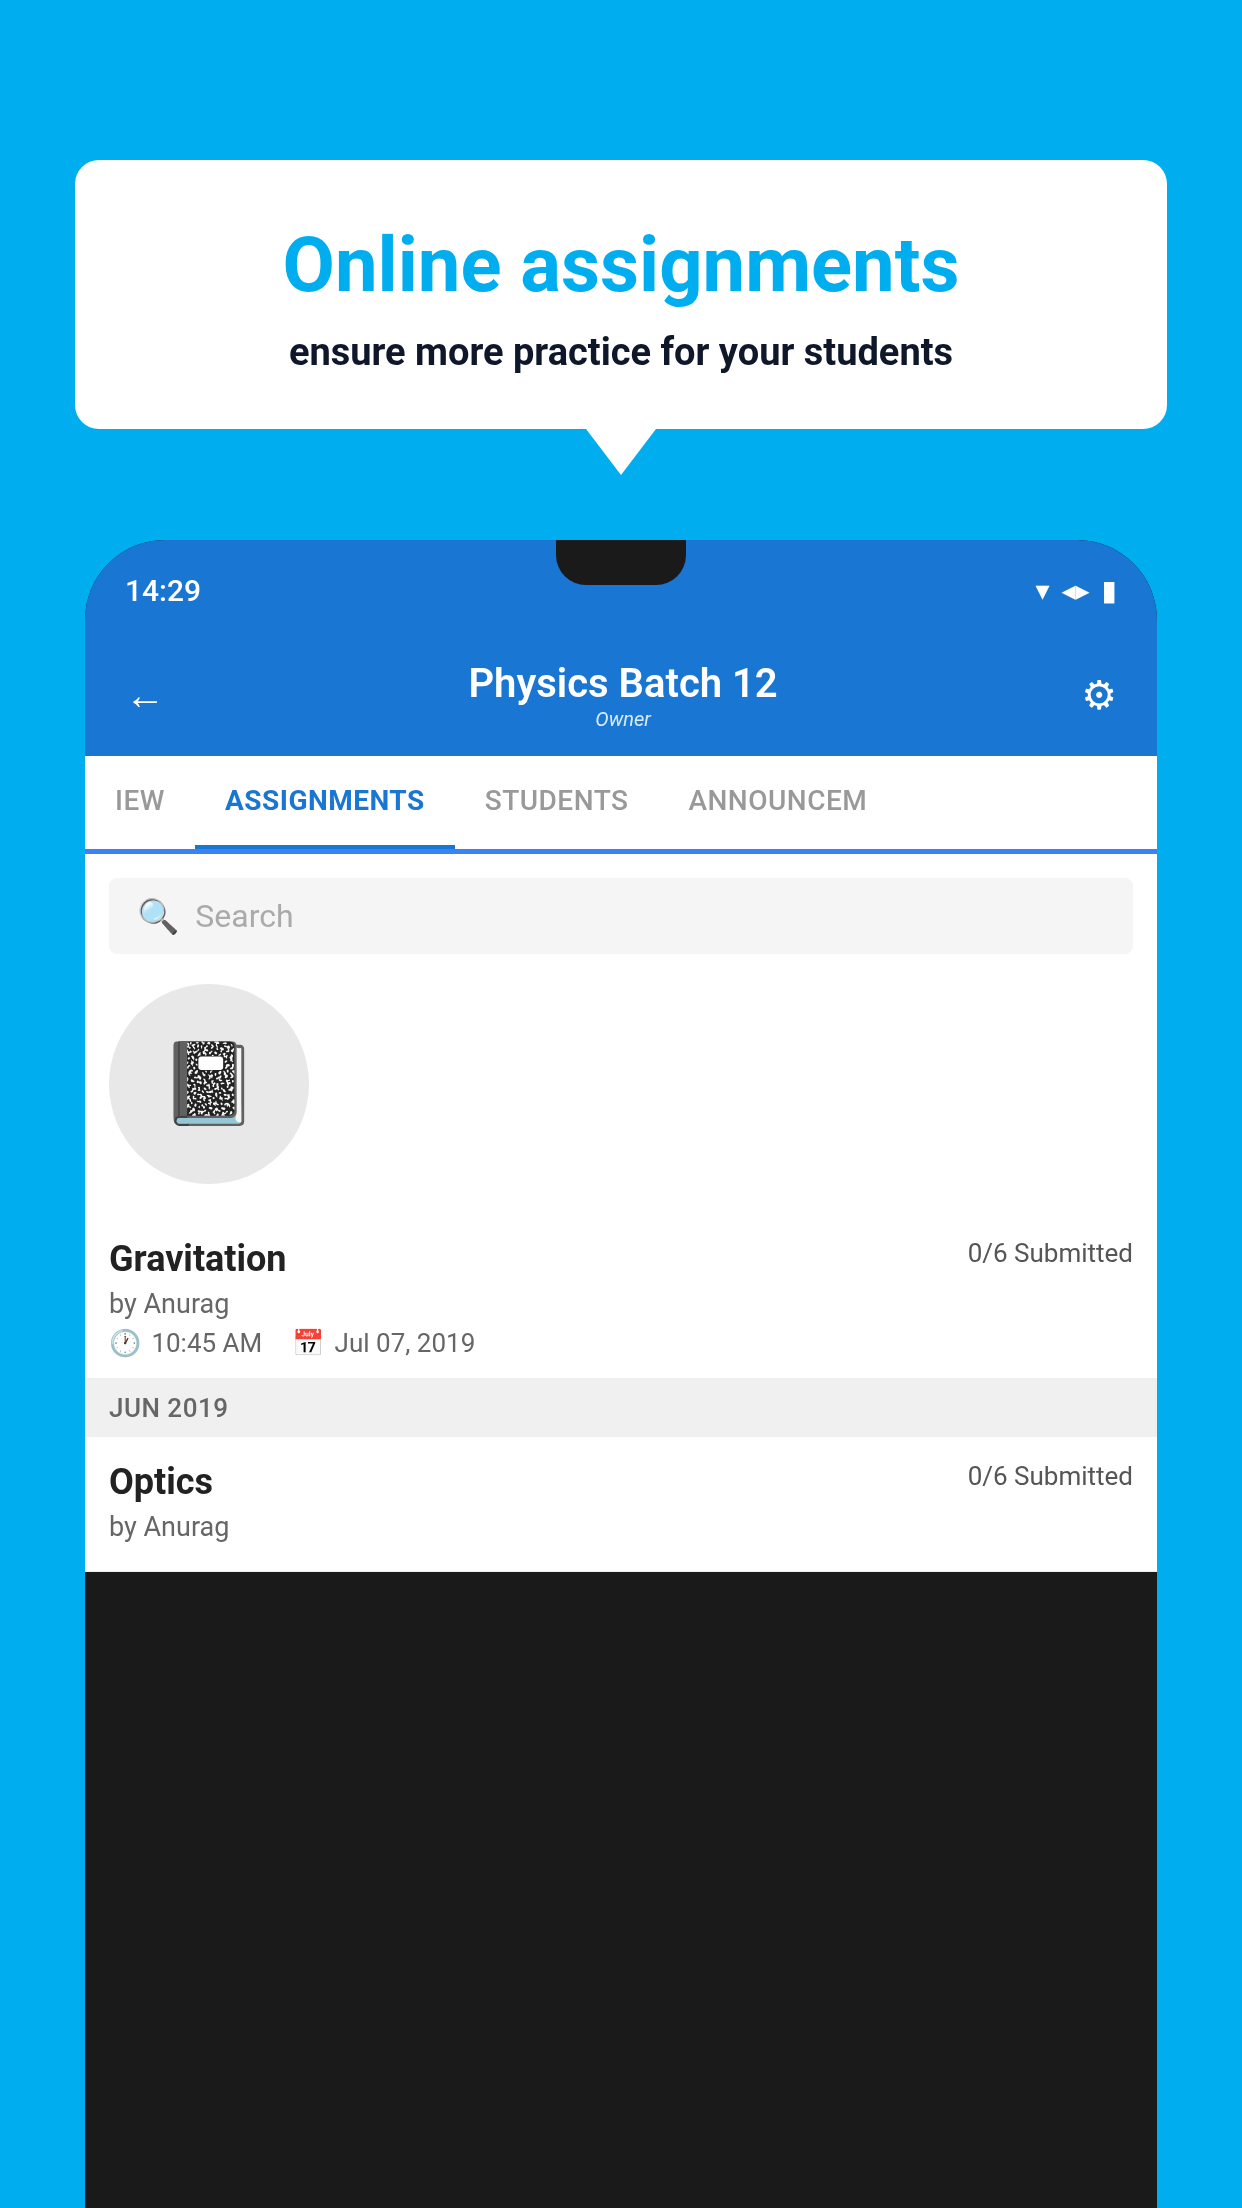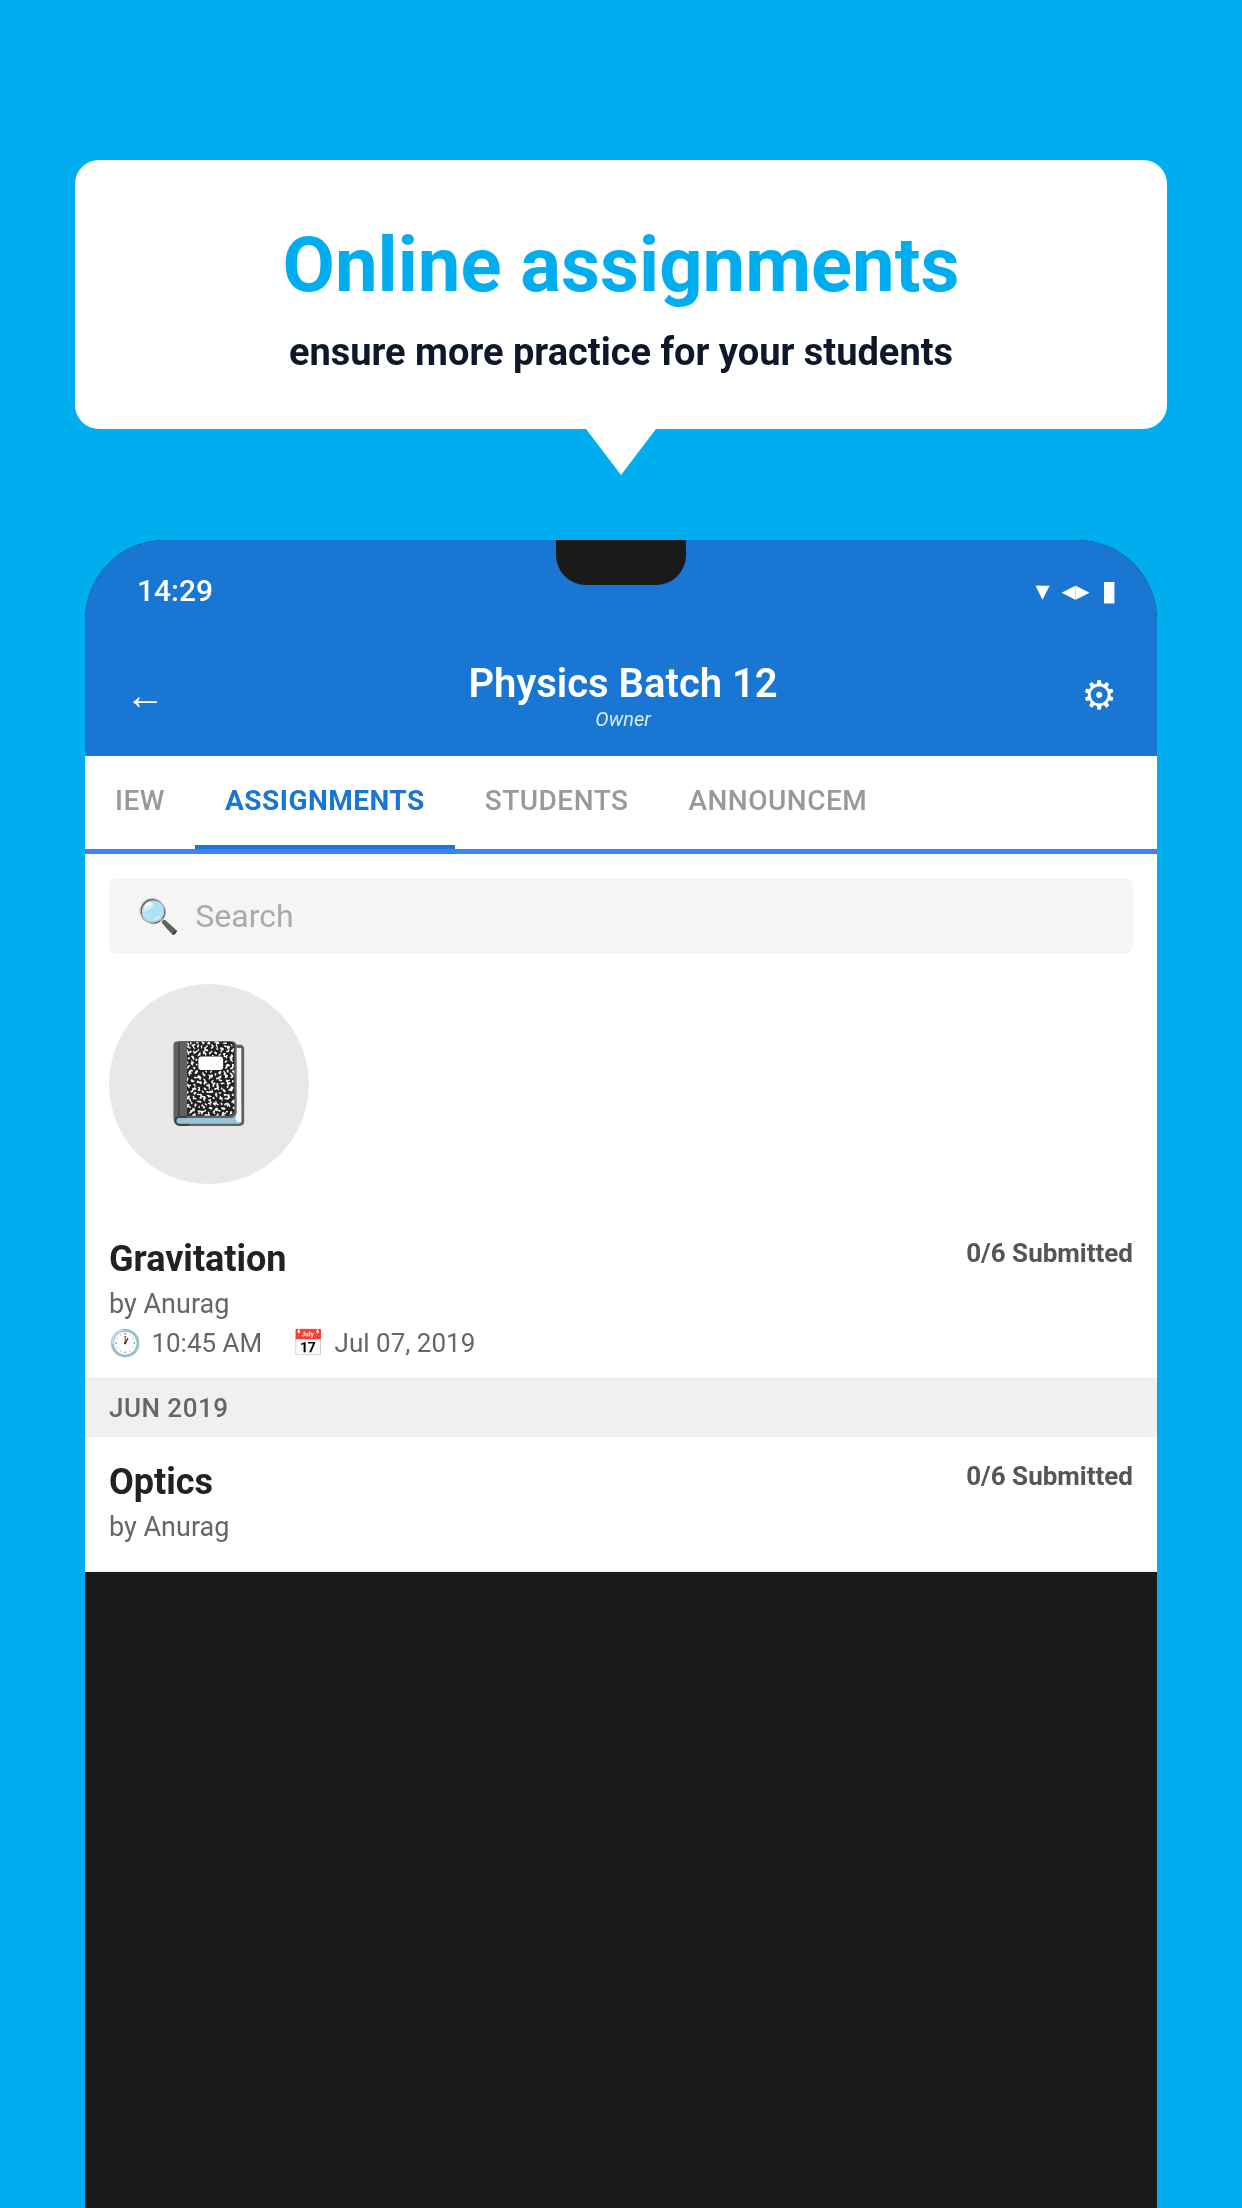--- a/index.html
+++ b/index.html
@@ -77,21 +77,20 @@
       justify-content: space-between;
       padding: 0 40px;
       position: relative;
       border-radius: 0px;
     }
 
     .phone-status-time {
       color: white;
       font-size: 30px;
       font-weight: 500;
-      margin-left: 12px;
     }
 
     .notch {
       position: absolute;
       top: 0;
       left: 50%;
       transform: translateX(-50%);
       width: 130px;
       height: 45px;
       background: #1a1a1a;
@@ -269,21 +268,20 @@
 
     .assignment-name {
       font-size: 36px;
       font-weight: 700;
       color: #222;
     }
 
     .assignment-submitted {
       font-size: 26px;
       color: #555;
-      font-weight: bold;
     }
 
     .assignment-by {
       font-size: 27px;
       color: #666;
       margin-bottom: 8px;
     }
 
     .assignment-meta {
       display: flex;

